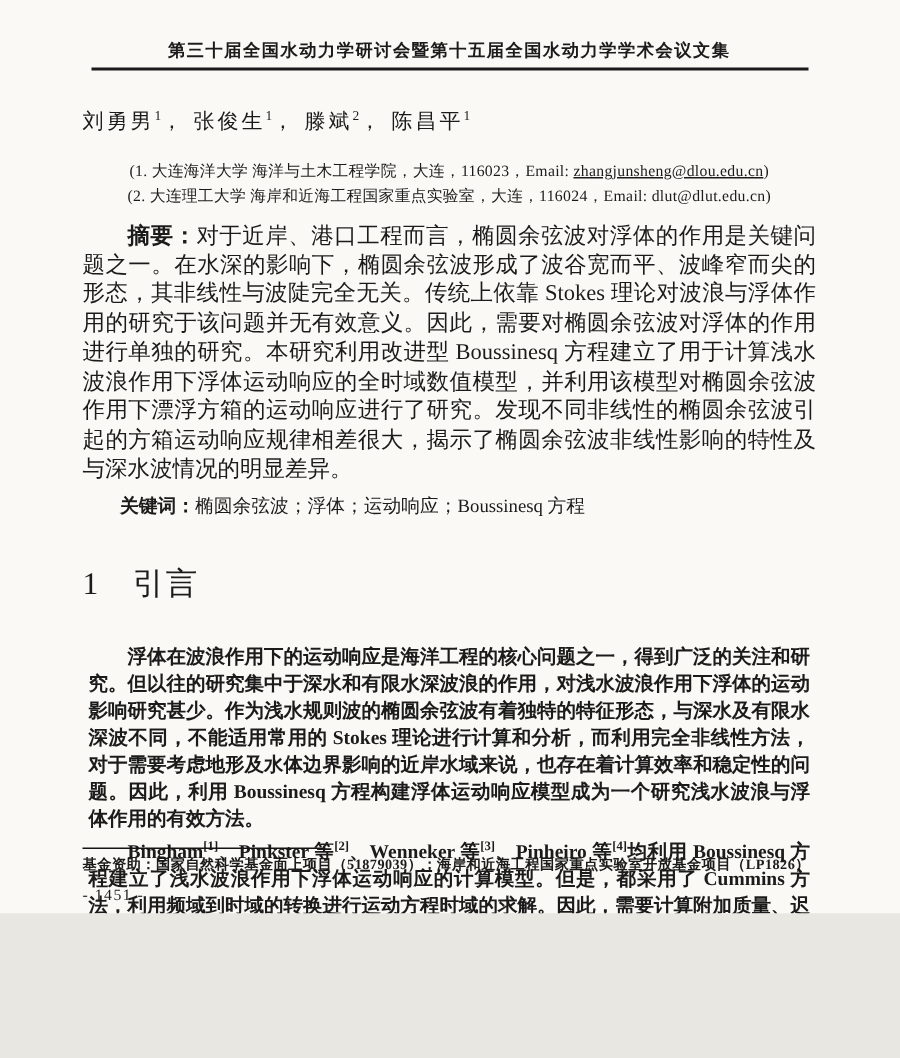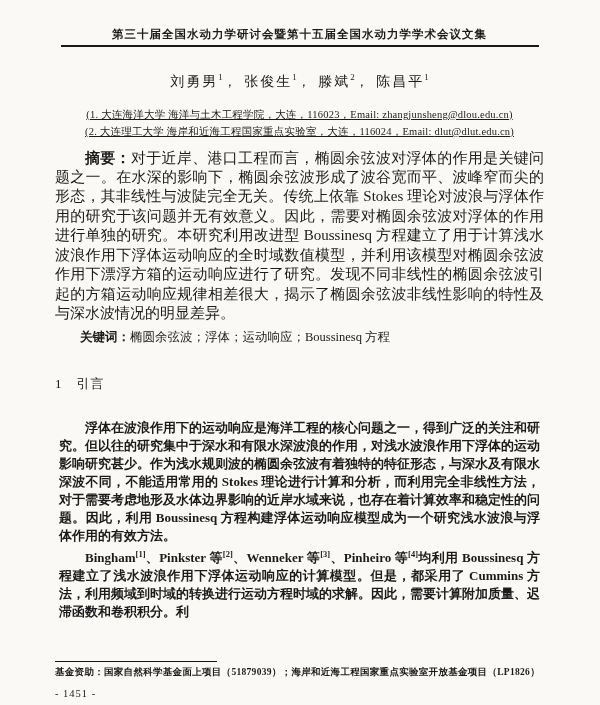--- a/index.html
+++ b/index.html
@@ -1,18 +1,18 @@
 <!DOCTYPE html>
 <html><head>
 <meta charset="utf-8">
 <style>
   html,body { margin:0; padding:0; background:#e9e7e2; }
   .page {
     position:relative;
-    width:600px; height:705px;
+    width:600px; height:609px;
     margin:0 auto;
     background:#faf9f5;
     color:#1b1b1b;
     font-family:"Liberation Serif","DejaVu Serif",serif;
     box-sizing:border-box;
     padding:26px 56px 0 55px;
     overflow:hidden;
   }
   .conf-header {
     text-align:center;
@@ -33,52 +33,50 @@
     text-align:center;
     font-family:"Liberation Sans","DejaVu Sans",sans-serif;
     font-weight:700;
     font-size:23px;
     line-height:30px;
     letter-spacing:2px;
   }
   .title-line2 { margin-top:17px; }
   .authors {
     margin-top:25px;
-    text-align:center;
     font-size:14px;
     letter-spacing:2px;
   }
   .authors sup { font-size:9px; letter-spacing:0; }
   .affiliations {
     margin-top:15px;
     text-align:center;
     font-size:10.5px;
     line-height:17.5px;
     letter-spacing:0.2px;
     white-space:nowrap;
-    text-decoration:underline;
   }
   .email-underlined { text-decoration:underline; }
   .abstract {
     margin-top:8px;
     font-size:15px;
     line-height:19.4px;
     text-align:justify;
     text-indent:2em;
   }
   .abstract .lbl, .keywords .lbl { font-weight:700; }
   .keywords {
     font-size:12.5px;
     line-height:19.4px;
     text-indent:2em;
     margin-top:5px;
   }
   .section-heading {
     margin-top:27px;
-    font-size:13px;
+    font-size:21px;
     letter-spacing:1px;
   }
   .intro-para {
     margin:4px;
     font-size:13px;
     line-height:18px;
     text-align:justify;
     text-indent:2em;
     font-weight:bold;
   }

